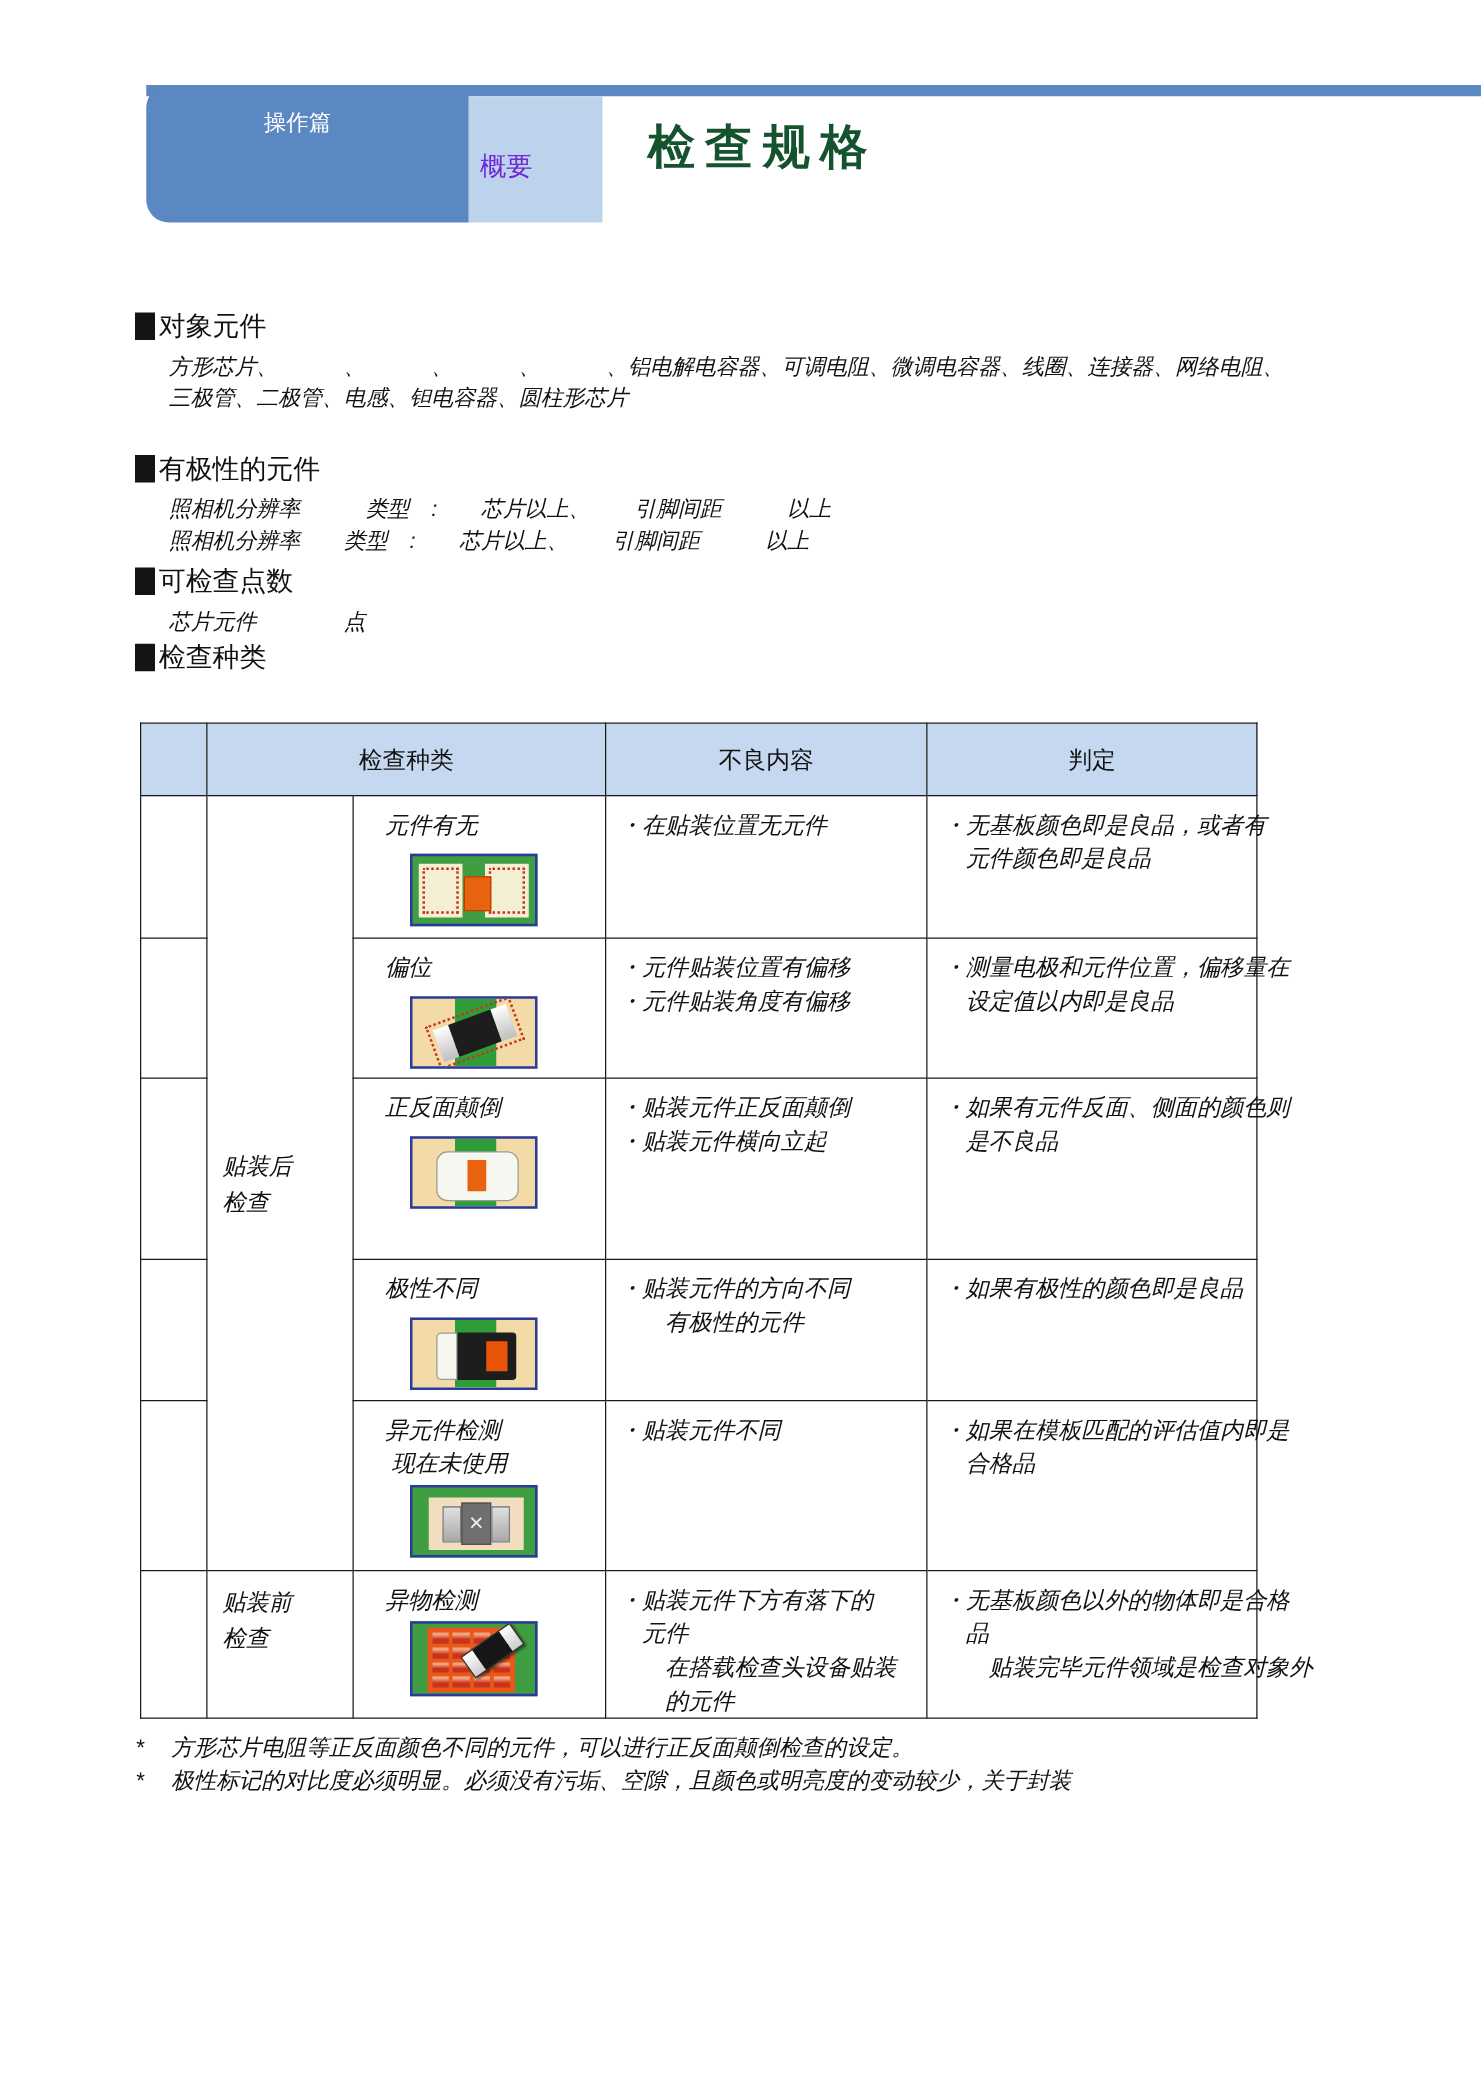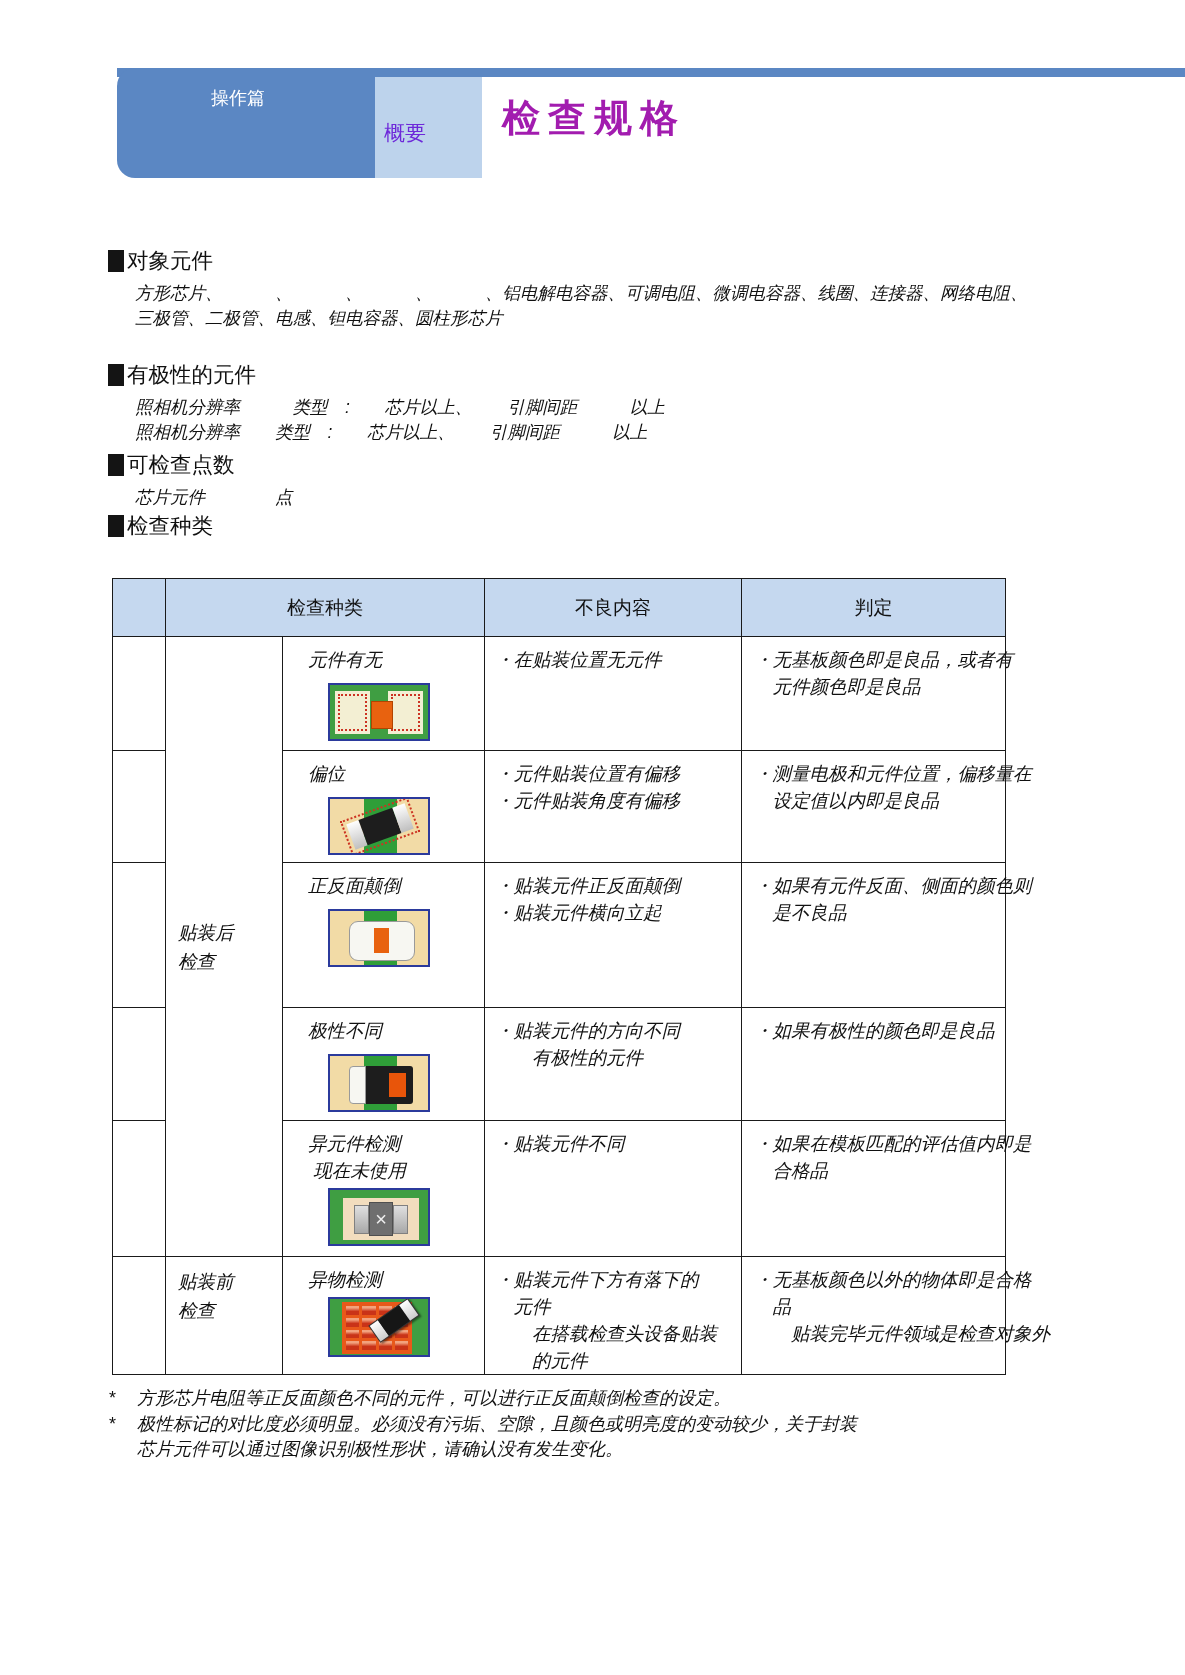--- a/index.html
+++ b/index.html
@@ -6,22 +6,22 @@
   .page { position:relative; width:1185px; height:1675px; background:#ffffff;
           font-family:"Liberation Sans", sans-serif; color:#111; overflow:hidden; }
 
   
   .band-strip { position:absolute; left:117px; top:68px; width:1068px; height:9px; background:#5b87c3; }
   .band-dark  { position:absolute; left:117px; top:68px; width:258px; height:110px; background:#5b87c3;
                 border-radius:18px 0 0 18px; }
   .band-eyebrow { position:absolute; left:94px; top:18px; color:#ffffff; font-size:18px; white-space:pre; }
   .band-light { position:absolute; left:375px; top:77px; width:107px; height:101px; background:#bdd3ec; }
   .band-kicker { position:absolute; left:9px; top:42px; color:#6d28d9; font-size:21px; white-space:pre; }
-  .page-title { position:absolute; left:502px; top:94px; margin:0; font-size:38px; line-height:48px;
-                font-weight:bold; color:#a21caf; letter-spacing:8px; white-space:pre; }
+  .page-title { position:absolute; left:518px; top:94px; margin:0; font-size:38px; line-height:48px;
+                font-weight:bold; color:#14532d; letter-spacing:8px; white-space:pre; }
 
   
   .sec { position:absolute; left:108px; }
   .sec-h { display:flex; align-items:center; font-size:21.5px; line-height:30px; color:#111; white-space:pre; }
   .sq { width:16px; height:22px; background:#141414; display:inline-block; margin-right:3px; flex:0 0 auto; }
   .sec-body { margin:5px 0 0 27px; font-size:17.5px; line-height:24.5px; }
   .ln { white-space:pre;font-style:italic; }
 
   
   table.spec { position:absolute; left:112px; top:578px; width:893px; border-collapse:collapse;
@@ -321,18 +321,17 @@
     <div class="note">
       <span class="star">*</span>
       <div>
         <div class="ln">方形芯片电阻等正反面颜色不同的元件，可以进行正反面颠倒检查的设定。</div>
       </div>
     </div>
     <div class="note">
       <span class="star">*</span>
       <div>
         <div class="ln">极性标记的对比度必须明显。必须没有污垢、空隙，且颜色或明亮度的变动较少，关于封装</div>
-        <div class="ln">芯片元件可以通过图像识别极性形状，请确认没有发生变化。</div>
       </div>
     </div>
   </div>
 
 </div>
 
 </body></html>

